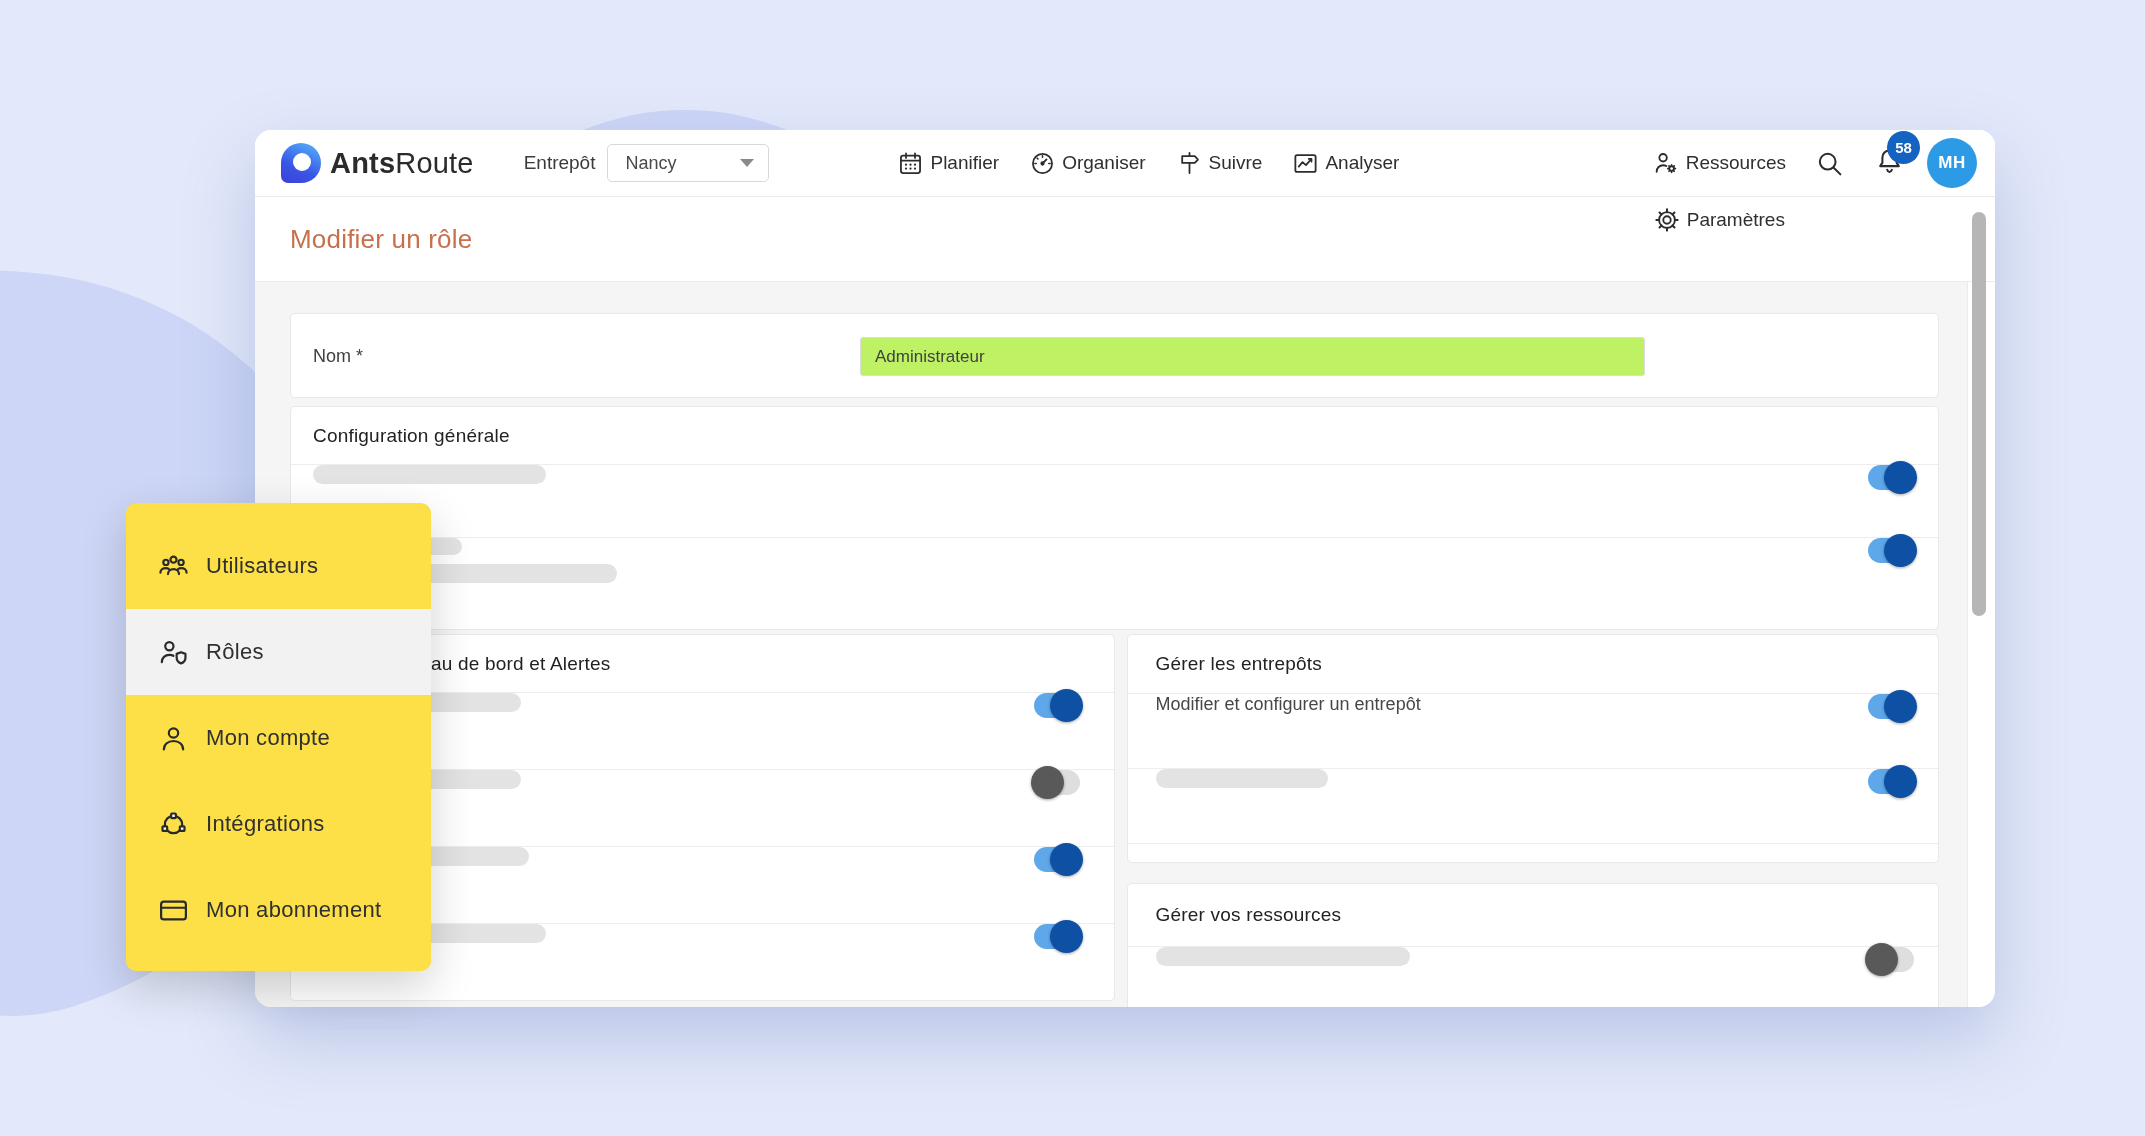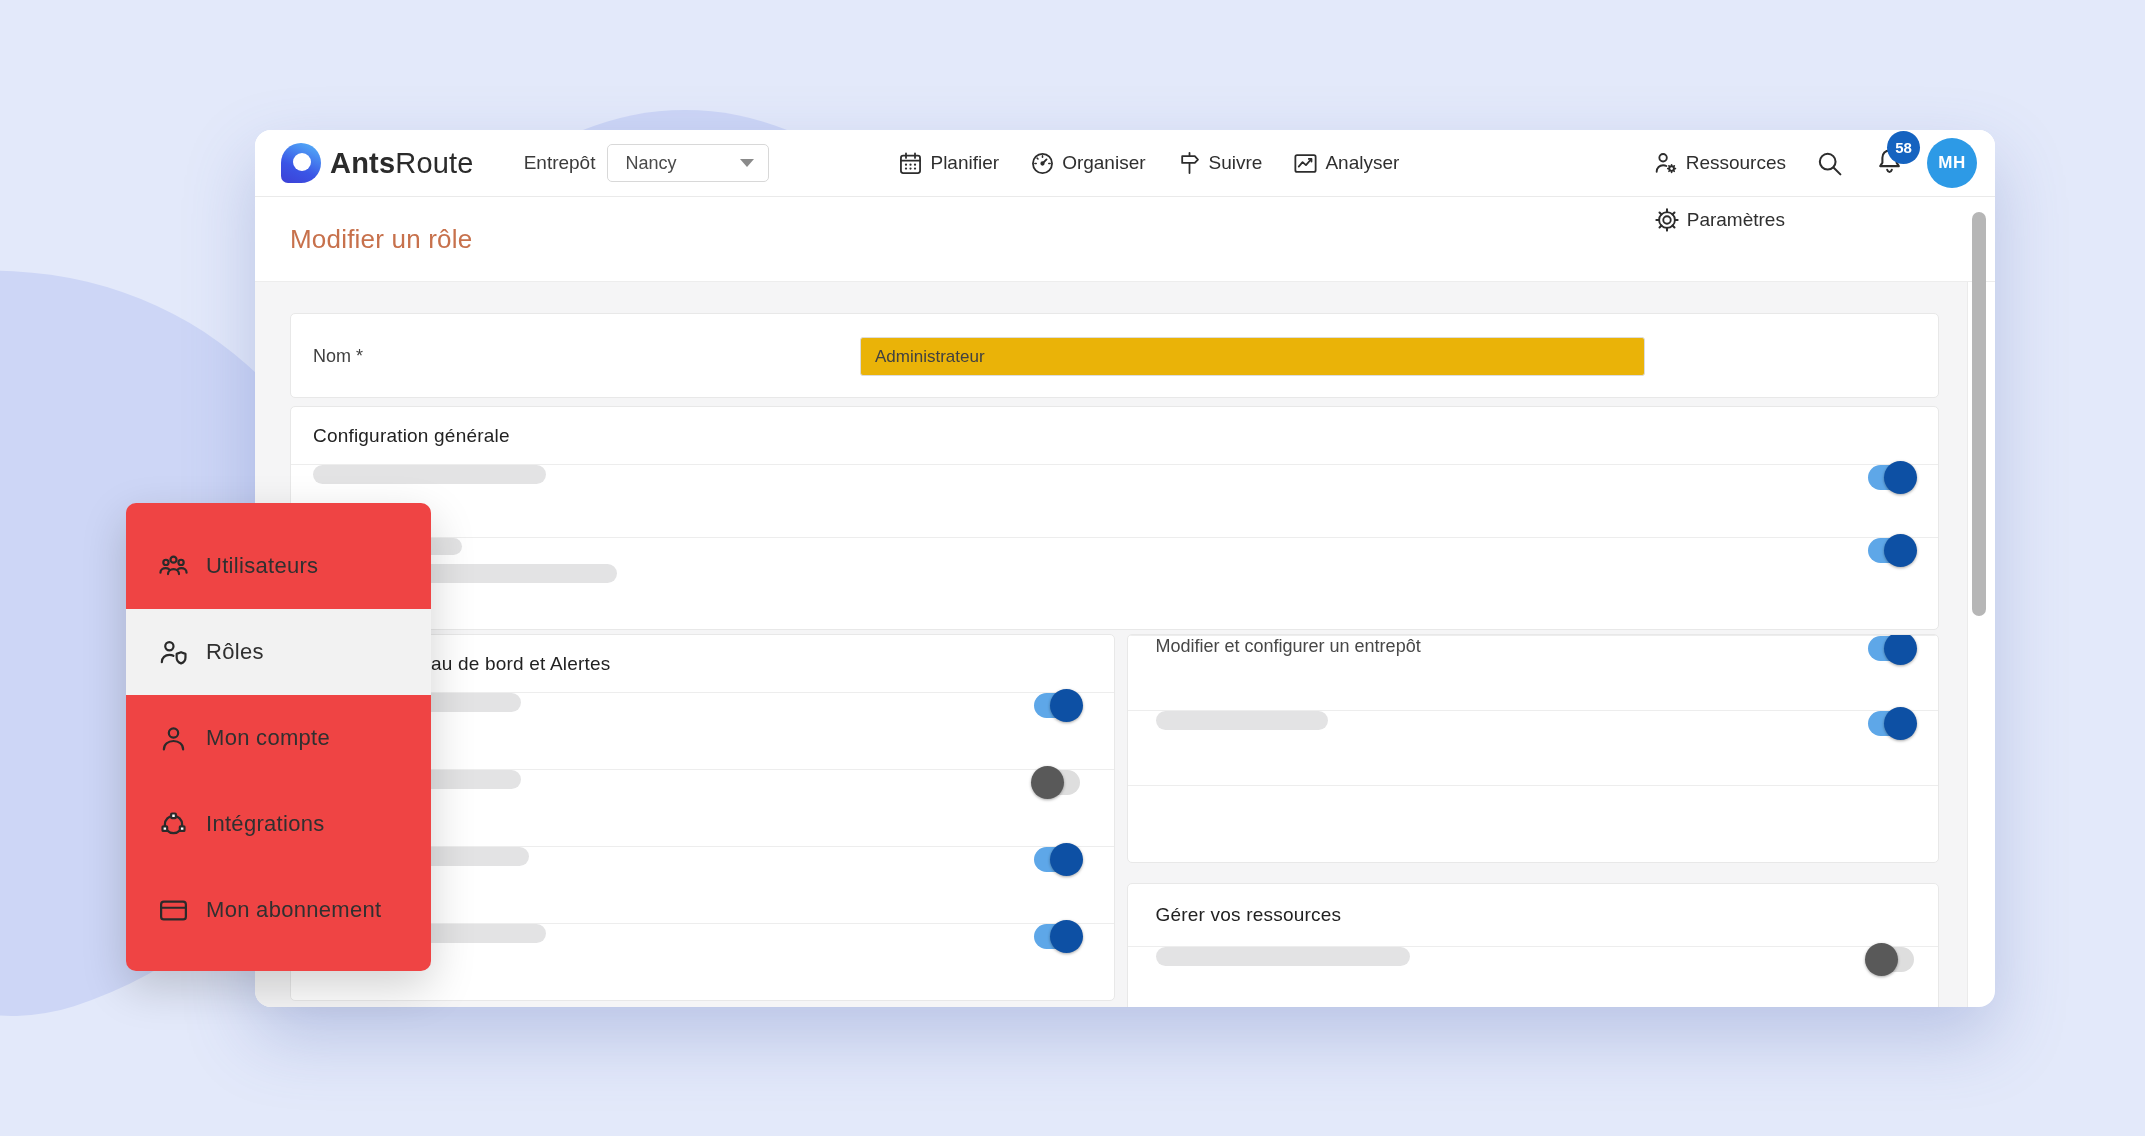--- a/index.html
+++ b/index.html
@@ -57,21 +57,21 @@
 
   
   .content { position:absolute; left:0; top:152px; right:27px; bottom:0; background:#f5f5f6;
              border-right:1px solid #ebebeb; padding:31px 28px 0 35px; }
   .card { background:#fff; border:1px solid #e8e8e8; border-radius:5px; }
 
   .name-card { height:85px; position:relative; }
   .name-card .flabel { position:absolute; left:22px; top:50%; transform:translateY(-50%);
                        font-size:18px; color:#3f3f3f; }
   .name-card input { position:absolute; left:569px; top:23px; width:785px; height:39px;
-                     background:#eab308; border:1px solid #dcdcdc; border-radius:3px;
+                     background:#bef264; border:1px solid #dcdcdc; border-radius:3px;
                      font-family:inherit; font-size:17px; color:#414141; padding:0 14px; }
 
   .config-card { margin-top:8px; height:224px; overflow:hidden; }
   .card-head { height:57px; display:flex; align-items:center; padding:0 24px 0 22px; }
   .card-head .ct { font-size:19px; font-weight:400; color:#222; letter-spacing:.2px; }
   .crow { display:flex; justify-content:space-between;
           padding:0 24px 0 22px; border-top:1px solid #ededed; }
   .crow.h73 { height:73px; } .crow.h94 { height:94px; }
 
   .skel { background:#e3e3e4; border-radius:10px; height:19px; }
@@ -95,21 +95,21 @@
   .tg .knob { position:absolute; top:-4px; width:33px; height:33px; border-radius:50%;
               box-shadow:0 1px 3px rgba(0,0,0,.35); }
   .tg.on { background:#5ea7e8; } .tg.on .knob { right:-3px; background:#0d50a4; }
   .tg.off { background:#dedede; } .tg.off .knob { left:-3px; background:#595959; }
 
   
   .sbar { position:absolute; right:9px; top:82px; width:14px; height:404px; border-radius:7px;
           background:#b6b6b6; z-index:6; cursor:pointer; }
 
   
-  .menu { position:absolute; left:126px; top:503px; width:305px; height:468px; background:#ef4444;
+  .menu { position:absolute; left:126px; top:503px; width:305px; height:468px; background:#fde047;
           border-radius:10px; box-shadow:0 16px 45px rgba(0,0,0,.18); z-index:40;
           padding-top:20px; overflow:hidden; }
   .mitem { height:86px; display:flex; align-items:center; padding-left:31px; gap:16px; cursor:pointer; }
   .mitem.active { background:#f2f2f2; }
   .mitem .mlbl { font-size:22px; color:#303030; letter-spacing:.3px; }
   .mitem .icon { color:#2a2a2a; }
 </style>
 </head>
 <body>
 
@@ -290,20 +290,23 @@
           <div class="skel" style="width:233px"></div>
           <div class="tg on">
               <div class="knob"></div>
             </div>
         </div>
       </div>
 
       <div class="right-col">
 
         <div class="card wh-card">
+          <div class="card-head">
+            <span class="ct">Gérer les entrepôts</span>
+          </div>
           <div class="crow">
             <span class="rowtext">Modifier et configurer un entrepôt</span>
             <div class="tg on">
                 <div class="knob"></div>
               </div>
           </div>
           <div class="crow">
             <div class="skel" style="width:172px"></div>
             <div class="tg on">
                 <div class="knob"></div>

